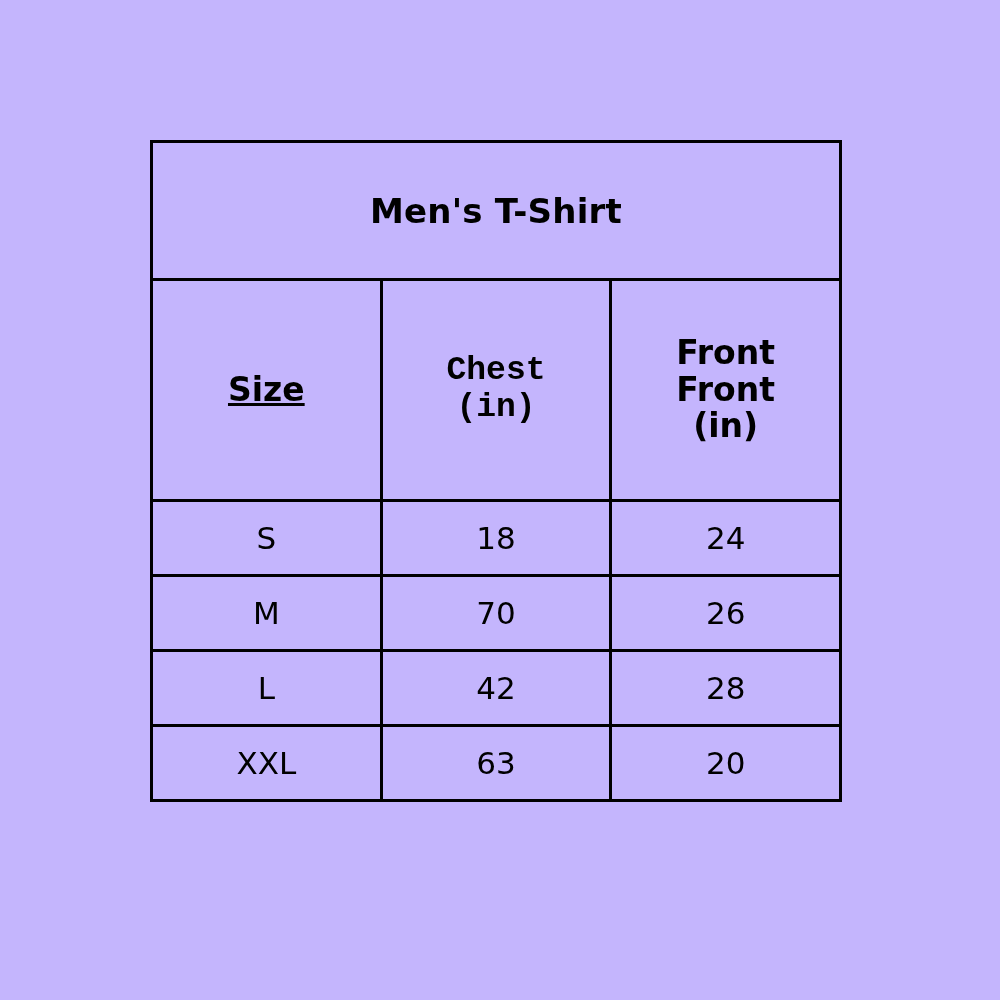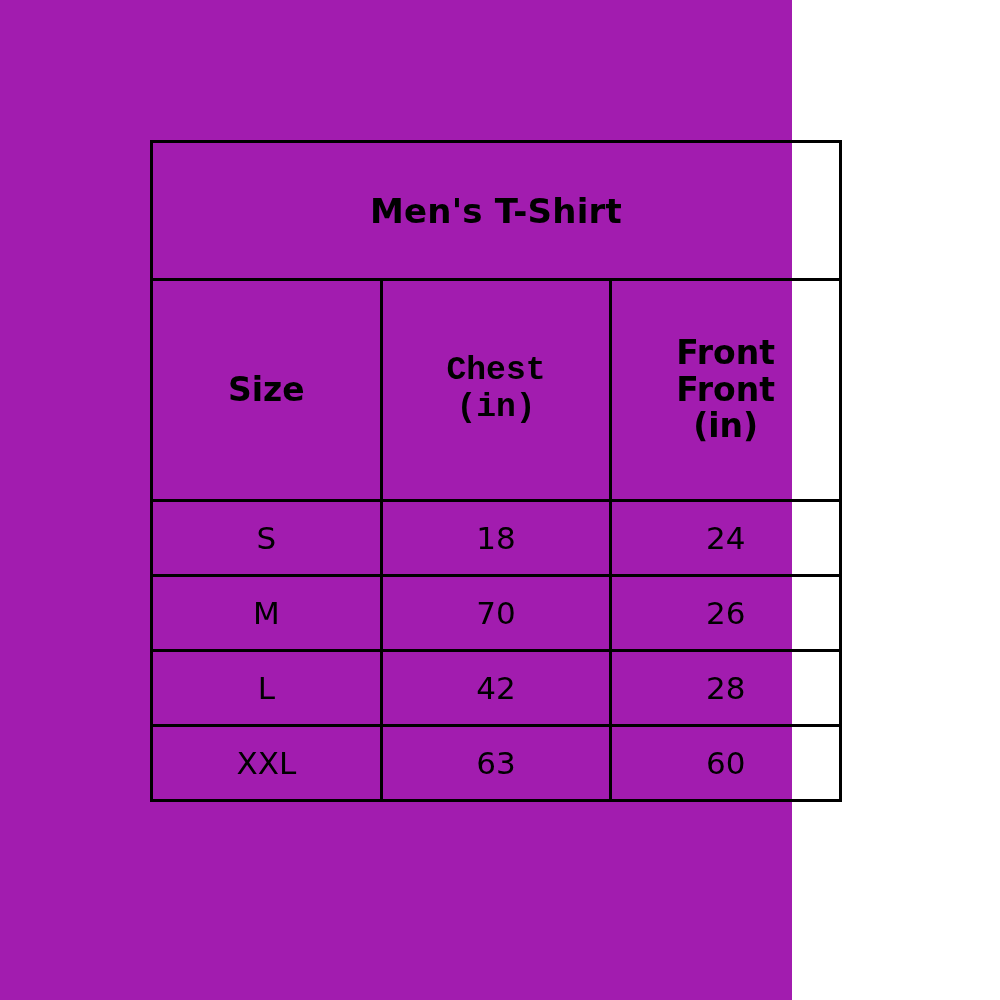--- a/index.html
+++ b/index.html
@@ -6,23 +6,23 @@
     margin: 0;
     padding: 0;
     width: 1000px;
     height: 1000px;
     background: #ffffff;
     font-family: "DejaVu Sans", sans-serif;
   }
 
   #page {
     position: relative;
-    width: 792px;
+    width: 1000px;
     height: 1000px;
-    background: #a21caf;
+    background: #c4b5fd;
   }
 
   .size-table {
     position: absolute;
     left: 150px;
     top: 140px;
     width: 692px;
     border-collapse: collapse;
     table-layout: fixed;
   }
@@ -43,21 +43,21 @@
     letter-spacing: 0.2px;
   }
 
   .header-cell {
     height: 218px;
     font-size: 33px;
     font-weight: bold;
     line-height: 1.12;
   }
 
-  .col-size   { width: 230px; }
+  .col-size   { width: 230px; text-decoration: underline; }
   .col-chest  { width: 234px; font-family: Liberation Mono, monospace; }
   .col-length { width: 228px; }
 
   .data-cell {
     height: 72px;
     font-size: 31px;
     font-weight: normal;
   }
 </style>
 </head>
@@ -97,18 +97,18 @@
         <td class="data-cell">26</td>
       </tr>
       <tr>
         <td class="data-cell">L</td>
         <td class="data-cell">42</td>
         <td class="data-cell">28</td>
       </tr>
       <tr>
         <td class="data-cell">XXL</td>
         <td class="data-cell">63</td>
-        <td class="data-cell">60</td>
+        <td class="data-cell">20</td>
       </tr>
     </tbody>
   </table>
 
 </div>
 
 </body></html>

